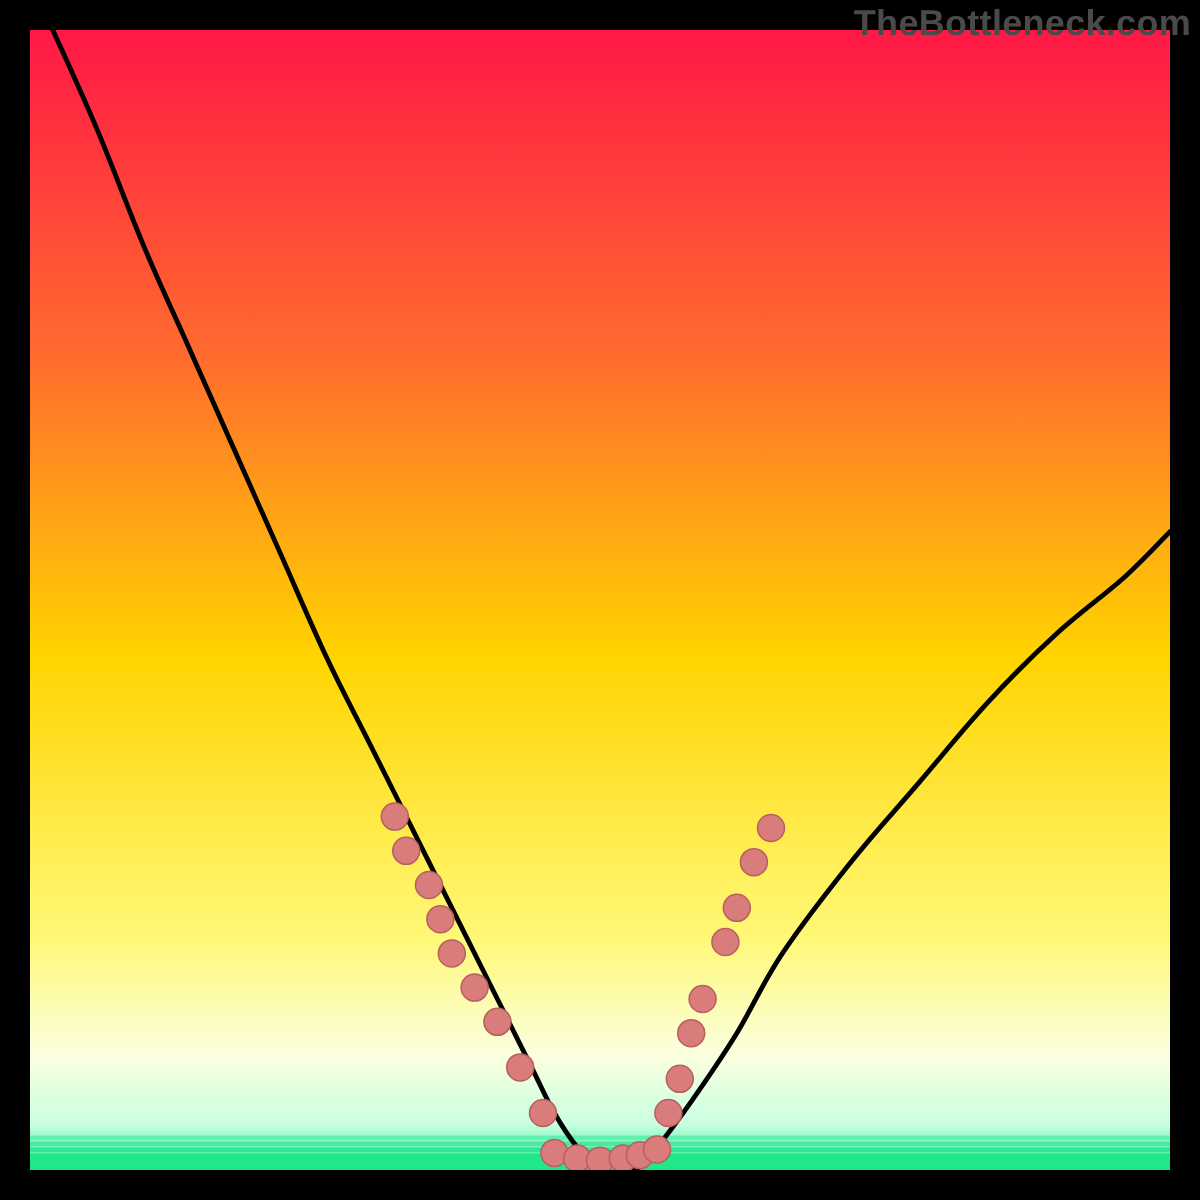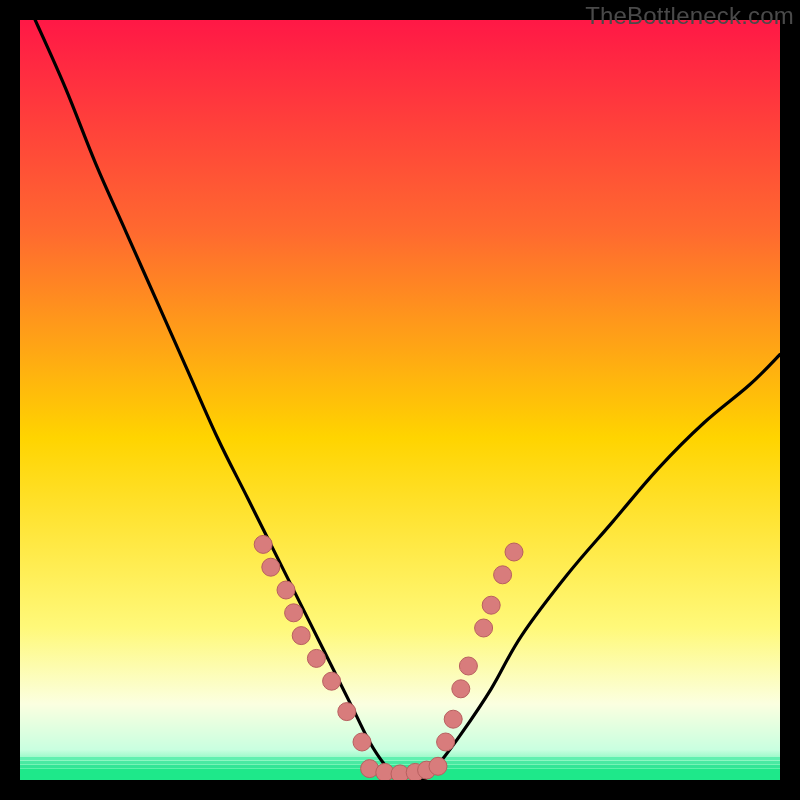--- a/index.html
+++ b/index.html
@@ -17,21 +17,21 @@
     top: 20px;
     width: 760px;
     height: 760px;
   }
   .watermark {
     position: absolute;
     top: 2px;
     right: 6px;
     color: #4a4a4a;
     font-size: 24px;
-    font-weight: 400;
+    font-weight: 700;
     letter-spacing: 0.2px;
     z-index: 50;
   }
   svg { display: block; }
 </style>
 </head>
 <body>
 
 <div class="watermark">TheBottleneck.com</div>
 

